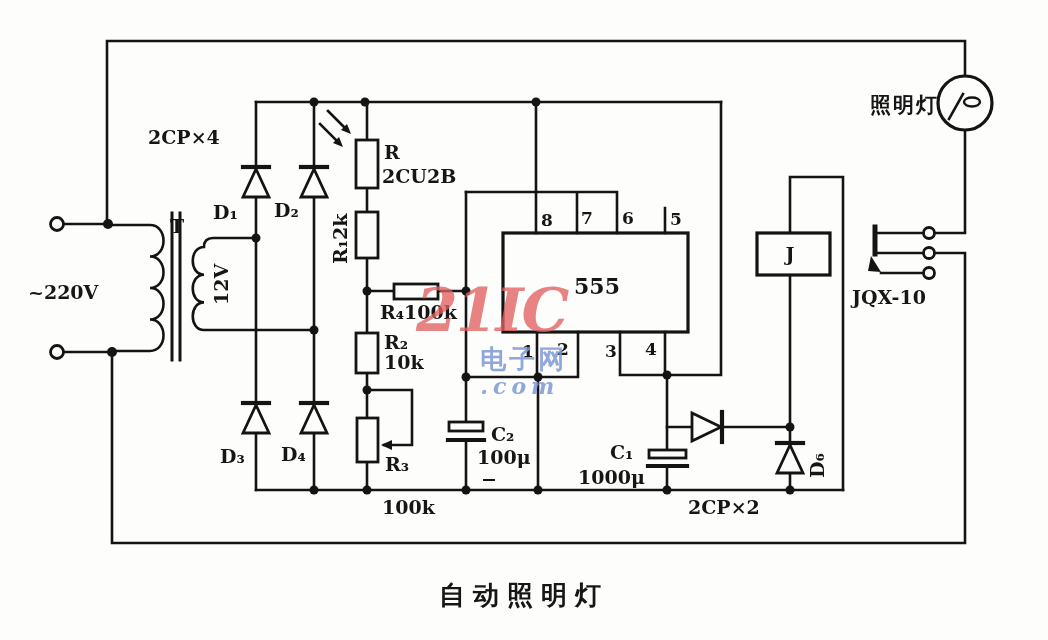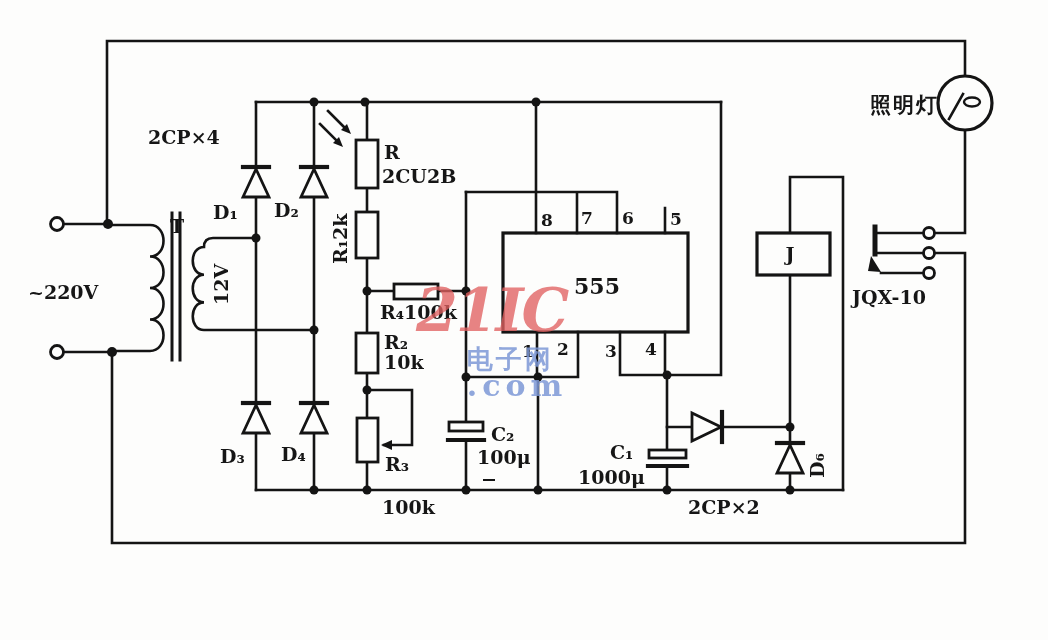--- a/index.html
+++ b/index.html
@@ -25,21 +25,21 @@
   .wm-big{
     font-family:"DejaVu Serif", serif;font-style:italic;font-weight:700;
     font-size:60px;line-height:60px;color:rgba(224,96,96,0.78);letter-spacing:-2px;
   }
   .wm-col{margin-left:19px;margin-top:6px;}
   .wm-cn{
     font-family:"DejaVu Sans", sans-serif;font-weight:700;font-size:26px;line-height:26px;
     color:rgba(125,152,214,0.85);letter-spacing:3px;
   }
   .wm-com{
-    font-family:"DejaVu Serif", serif;font-weight:700;font-size:30px;line-height:28px;
+    font-family:"DejaVu Serif", serif;font-style:italic;font-weight:700;font-size:22px;line-height:28px;
     color:rgba(125,152,214,0.85);letter-spacing:5px;
   }
   .caption{
     position:absolute;left:364px;top:578px;width:320px;text-align:center;
     font-family:"DejaVu Serif", sans-serif;font-weight:700;font-size:26px;
     letter-spacing:8px;color:#161616;
   }
 </style>
 </head>
 <body>
@@ -197,13 +197,14 @@
 </svg>
 
   <div class="watermark">
     <span class="wm-big">21IC</span>
     <span class="wm-col">
       <div class="wm-cn">电子网</div>
       <div class="wm-com">.com</div>
     </span>
   </div>
 
+  <div class="caption">自动照明灯</div>
 </div>
 
 </body></html>

